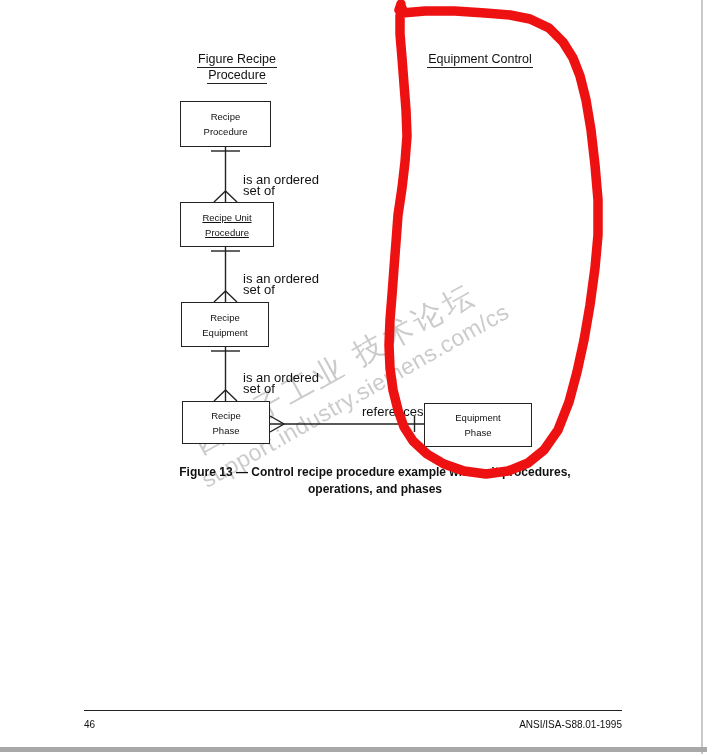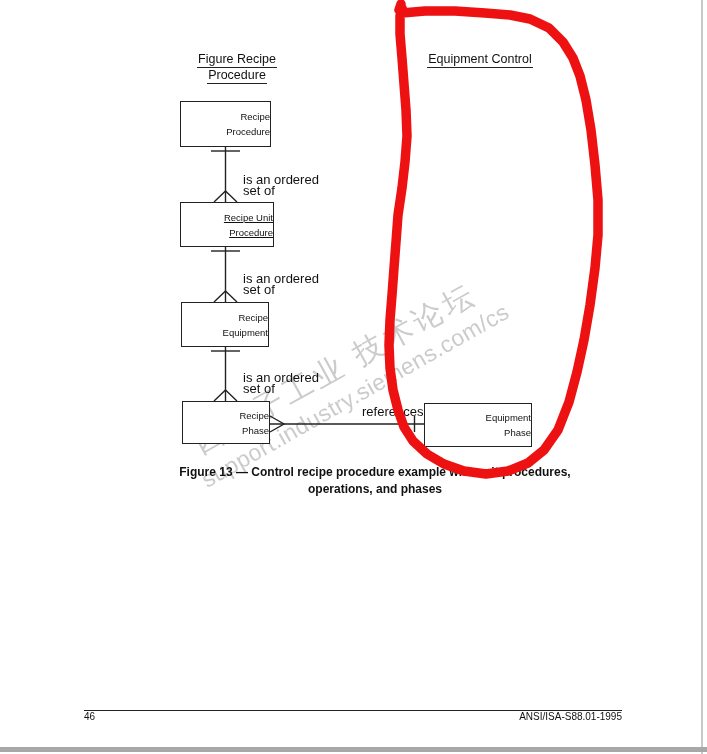--- a/index.html
+++ b/index.html
@@ -13,30 +13,30 @@
   .wm{white-space:nowrap;color:rgba(130,130,130,0.42);z-index:1;pointer-events:none;}
   .wm-cn{left:186px;top:428px;font-size:30px;letter-spacing:4px;
          transform:rotate(-29deg);transform-origin:0 0;}
   .wm-url{left:197px;top:470px;font-size:23px;letter-spacing:.5px;
           transform:rotate(-29.5deg);transform-origin:0 0;}
   
   .col-header{z-index:3;font-size:12.5px;line-height:16px;text-align:center;width:130px;}
   .col-header span{border-bottom:1px solid #222;padding:0 1px 1px 1px;}
   
   .ebox{z-index:3;background:#fff;border:1.4px solid #222;
-        display:flex;flex-direction:column;justify-content:center;align-items:flex-end;
+        display:flex;flex-direction:column;justify-content:center;align-items:center;
         font-size:9.5px;line-height:15px;text-align:center;box-sizing:border-box;}
   
   .edge-label{z-index:4;font-size:13px;line-height:11px;}
   
   .caption{z-index:3;left:60px;top:464px;width:630px;text-align:center;
            font-weight:bold;font-size:12px;line-height:17px;}
   .footer{z-index:3;left:84px;top:710px;width:538px;display:flex;
           justify-content:space-between;font-size:10px;border-top:1px solid #222;
-          padding-top:0;}
+          padding-top:8px;}
   svg.layer{position:absolute;left:0;top:0;pointer-events:none;}
   #connectors{z-index:4;}
   #annotation{z-index:10;}
 </style>
 </head>
 <body>
 
 <div class="abs wm wm-cn">西门子工业  技术论坛</div>
 <div class="abs wm wm-url">support.industry.siemens.com/cs</div>
 

